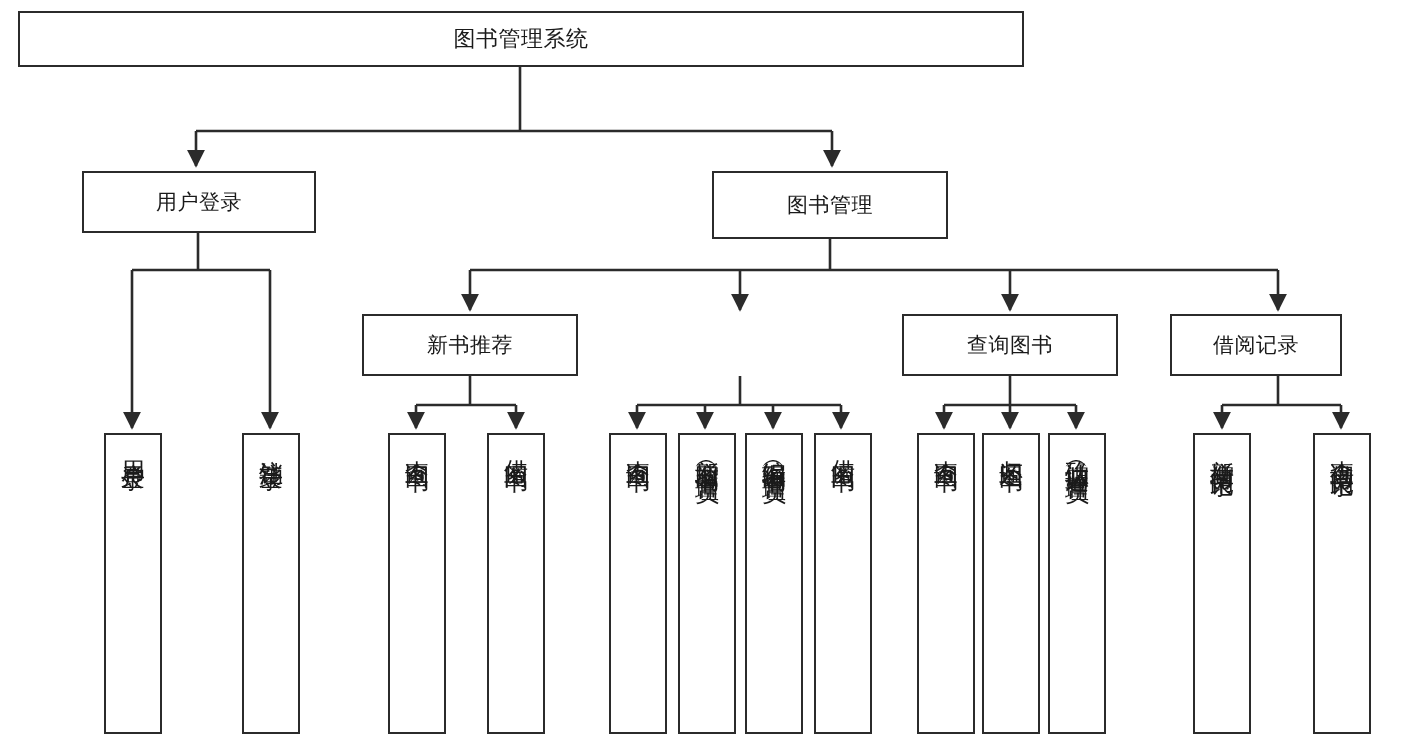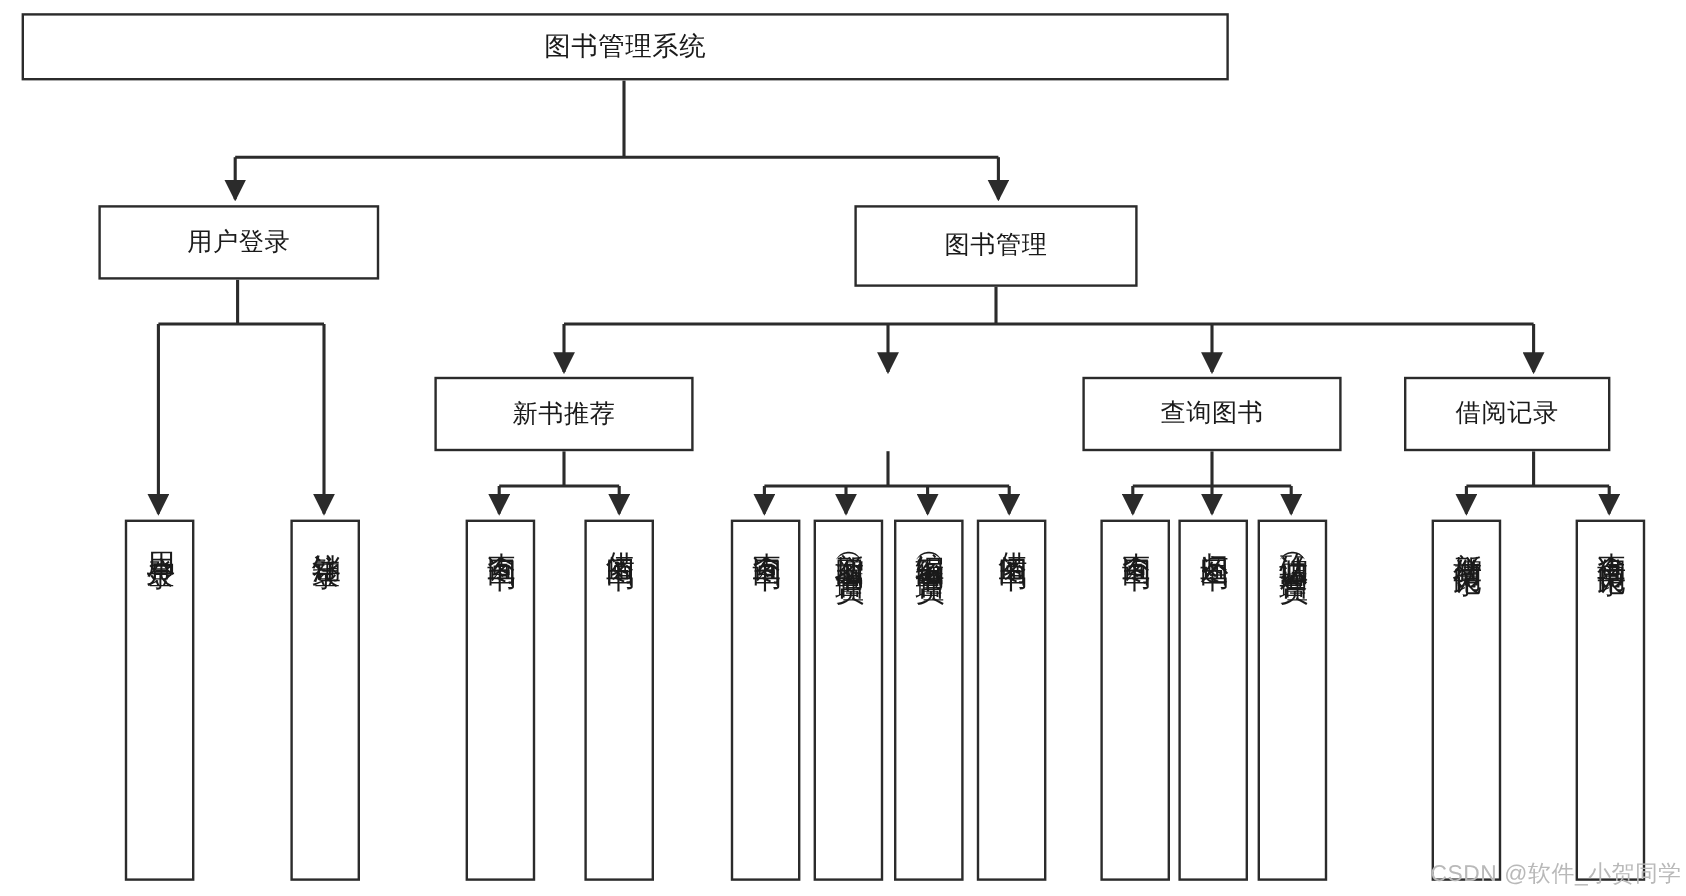--- a/index.html
+++ b/index.html
@@ -189,15 +189,14 @@
     <span class="node-label">确认归还（管理员）</span>
   </div>
 
   <div class="node v" style="left:1193px; top:433px; width:58px; height:301px;">
     <span class="node-label">新增借阅记录</span>
   </div>
   <div class="node v" style="left:1313px; top:433px; width:58px; height:301px;">
     <span class="node-label">查询借阅记录</span>
   </div>
 
-  <div class="watermark" style="left:1192px; top:715px;">CSDN @软件_小贺同学</div>
 
 </div>
 
 </body></html>

